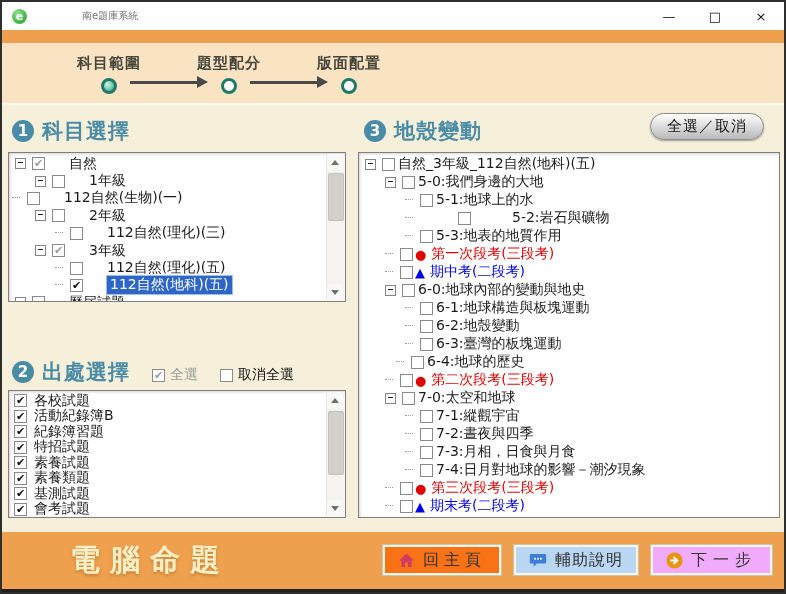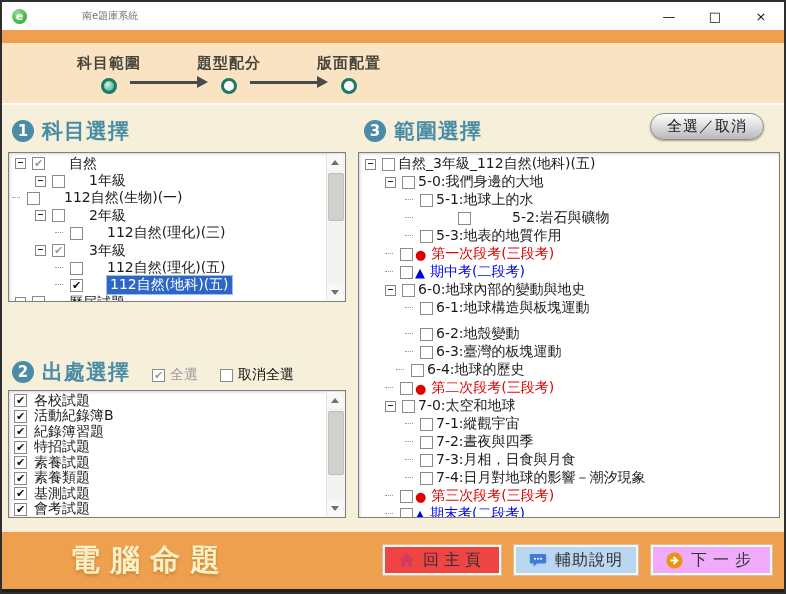--- a/index.html
+++ b/index.html
@@ -81,21 +81,21 @@
     box-shadow:0 1px 2px rgba(0,0,0,.35);cursor:pointer;letter-spacing:1px;}
 
   
   .bottom-bar{height:57px;background:#EFA04E;position:relative;display:flex;align-items:center;}
   .brand{margin-left:68px;font-size:30px;font-weight:bold;color:#FAF0C8;letter-spacing:10px;
     text-shadow:0 2px 3px rgba(150,90,10,.45);}
   .bottom-buttons{position:absolute;right:12px;top:13px;display:flex;gap:13px;}
   .bbtn{height:30px;display:flex;align-items:center;gap:8px;padding:0 13px;border:2px solid #FBF6E4;
     box-shadow:0 0 0 1px #c9c3b4;font-size:16px;color:#333;cursor:pointer;box-sizing:border-box;}
   .bbtn .bicon{display:flex;align-items:center;justify-content:center;flex:none;}
-  .bbtn.home{background:#ef4444;letter-spacing:5px;}
+  .bbtn.home{background:#f97316;letter-spacing:5px;}
   .bbtn.help{background:#B9D6F2;letter-spacing:1px;}
   .bbtn.next{background:#f0abfc;letter-spacing:6px;}
   .bottom-strip{height:3px;background:#20201e;}
 </style>
 </head>
 <body>
 
 <div class="window">
 
   <div class="titlebar">
@@ -266,21 +266,21 @@
           </div>
         <div class="sb-thumb sb-thumb-b"></div>
         <div class="sb-btn sb-down">
             <span class="tri-down"></span>
           </div>
       </div>
     </div>
 
     <div class="ph" style="left:362px;top:12px;">
       <span class="ph-num">3</span>
-      <span class="ph-title">範圍選擇</span>
+      <span class="ph-title">地殼變動</span>
     </div>
 
     <div class="pill-btn">全選／取消</div>
 
     <div class="io-box box-range">
       <div>
           <div class="tree-row" style="padding-left: 3px;">
             <span class="expander"></span>
             <span class="cb unchecked"></span>
             <span class="lab">自然_3年級_112自然(地科)(五)</span>
@@ -320,21 +320,21 @@
           <div class="tree-row" style="padding-left: 23px;">
             <span class="expander"></span>
             <span class="cb unchecked"></span>
             <span class="lab">6-0:地球內部的變動與地史</span>
           </div>
           <div class="tree-row" style="padding-left: 43px;">
             <span class="stub"></span>
             <span class="cb unchecked"></span>
             <span class="lab">6-1:地球構造與板塊運動</span>
           </div>
-          <div class="tree-row" style="padding-left: 43px; margin-top: 8px;">
+          <div class="tree-row" style="padding-left: 43px;">
             <span class="stub"></span>
             <span class="cb unchecked"></span>
             <span class="lab">6-2:地殼變動</span>
           </div>
           <div class="tree-row" style="padding-left: 43px;">
             <span class="stub"></span>
             <span class="cb unchecked"></span>
             <span class="lab">6-3:臺灣的板塊運動</span>
           </div>
           <div class="tree-row" style="padding-left: 34px;">

